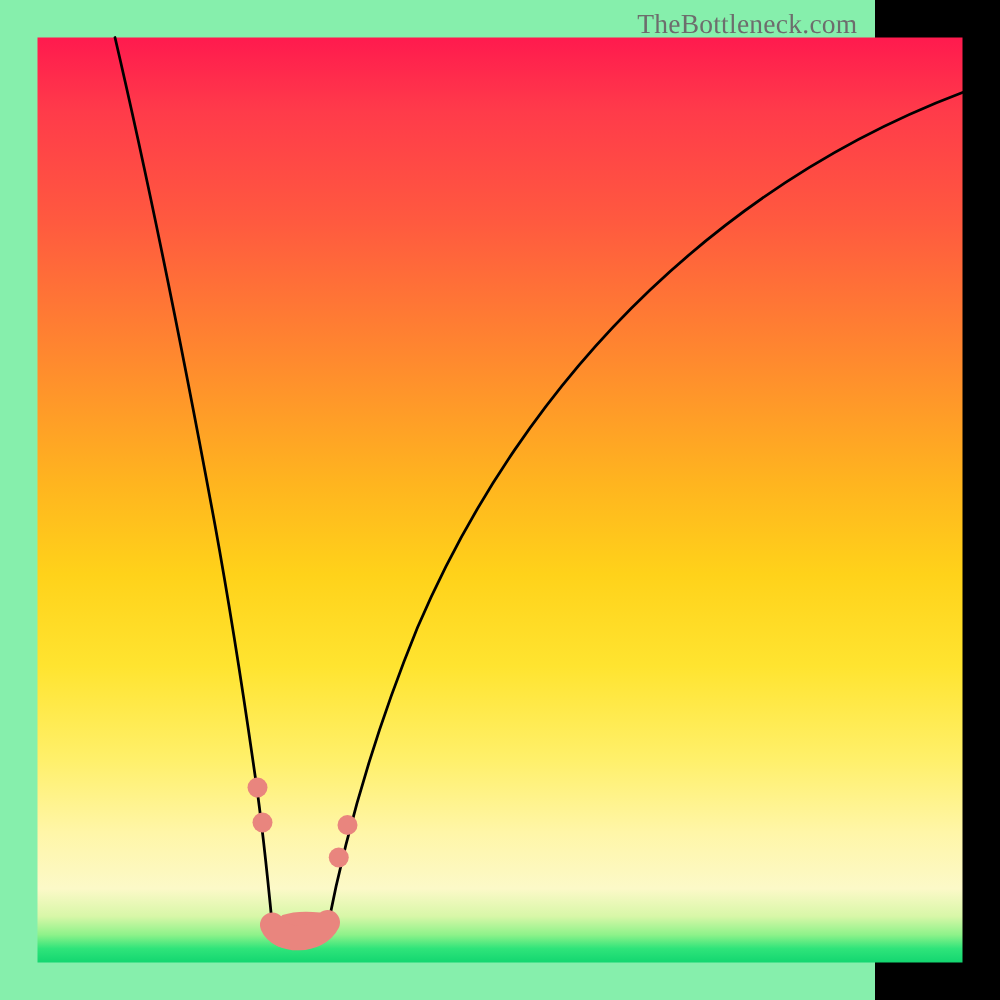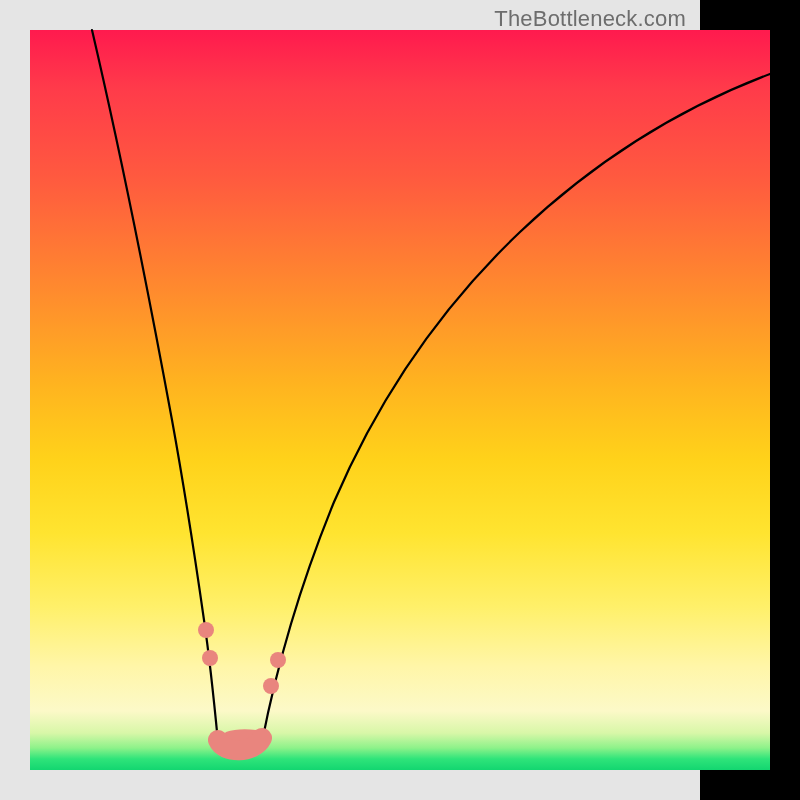--- a/index.html
+++ b/index.html
@@ -8,21 +8,22 @@
     width: 800px;
     height: 800px;
     background: #000;
     font-family: Arial, Helvetica, sans-serif;
     overflow: hidden;
   }
   .stage {
     position: relative;
     width: 700px;
     height: 800px;
-    background: #e5e5e5;
+    background: #86efac;
+    font-family: Liberation Serif, serif;
   }
   .plot-area {
     position: absolute;
     left: 30px;
     top: 30px;
     width: 740px;
     height: 740px;
     
     background: linear-gradient(
       to bottom,

